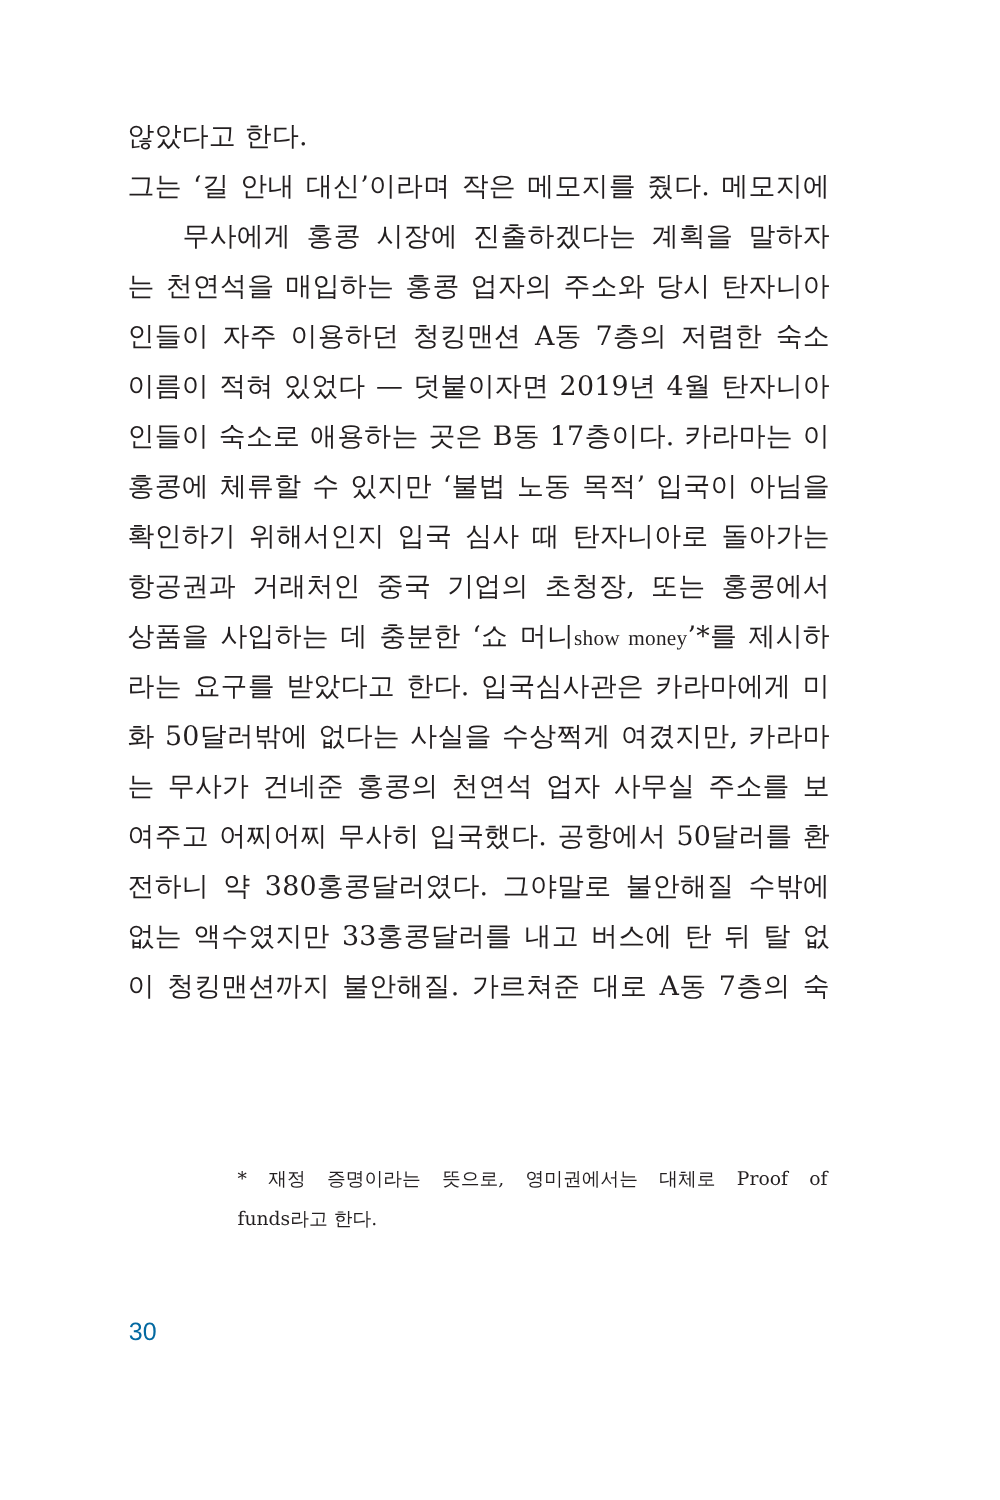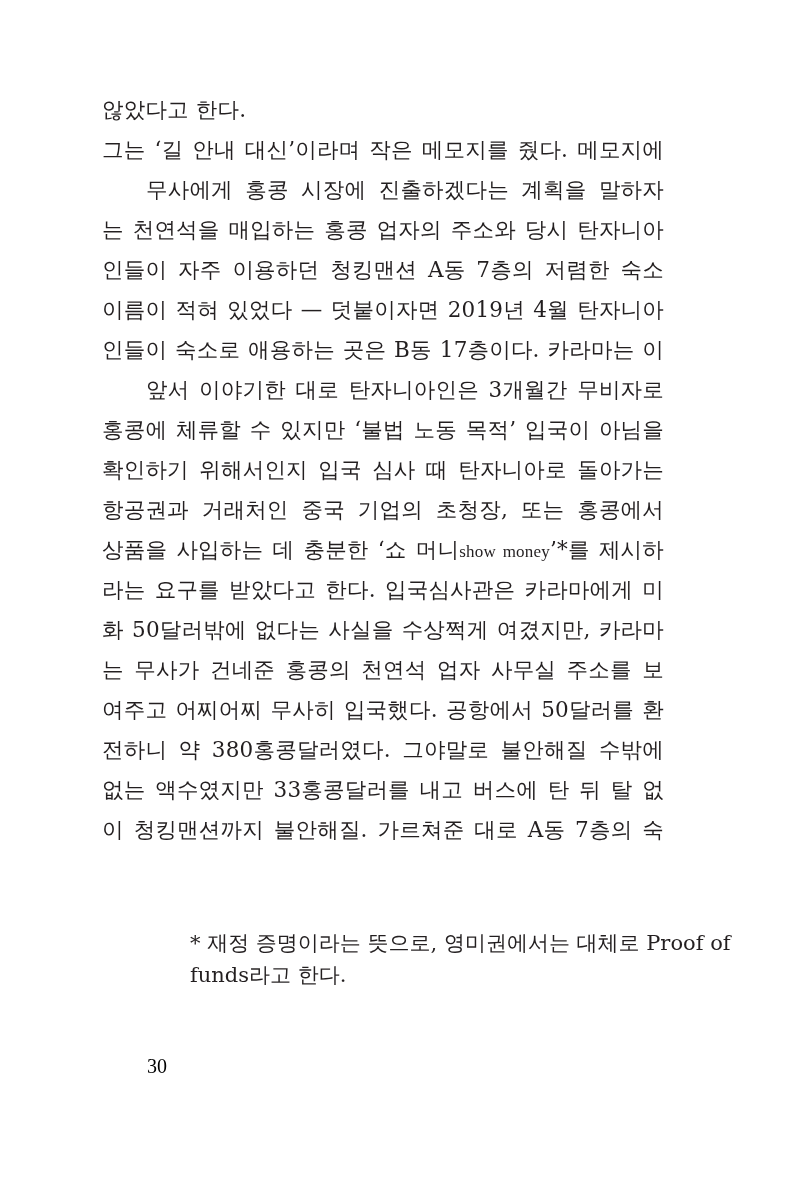--- a/index.html
+++ b/index.html
@@ -43,50 +43,48 @@
   }
   .footnote {
     position: absolute;
     left: 190px;
     top: 927px;
     width: 472px;
   }
   .fn-line {
     height: 32px;
     line-height: 32px;
-    font-size: 21px;
+    font-size: 15px;
     white-space: nowrap;
     text-align: justify;
     text-align-last: justify;
   }
   .fn-line.last {
     text-align-last: left;
   }
   .page-number {
     position: absolute;
     left: 103px;
     top: 1055px;
-    font-family: Liberation Serif, serif;
+    font-family: Liberation Sans, sans-serif;
     font-size: 20px;
-    color: #000000;
-    margin-left: 44px;
+    color: #0369a1;
   }
 </style>
 </head>
 <body>
 
 <div class="page">
   <div class="line last">않았다고 한다.</div>
   <div class="line">그는 ‘길 안내 대신’이라며 작은 메모지를 줬다. 메모지에</div>
   <div class="line indent">무사에게 홍콩 시장에 진출하겠다는 계획을 말하자</div>
   <div class="line">는 천연석을 매입하는 홍콩 업자의 주소와 당시 탄자니아</div>
   <div class="line">인들이 자주 이용하던 청킹맨션 A동 7층의 저렴한 숙소</div>
   <div class="line">이름이 적혀 있었다 — 덧붙이자면 2019년 4월 탄자니아</div>
   <div class="line">인들이 숙소로 애용하는 곳은 B동 17층이다. 카라마는 이</div>
-  <div class="line indent">앞서 이야기한 대로 탄자니아인은 3개월간 무비자로</div>
   <div class="line">홍콩에 체류할 수 있지만 ‘불법 노동 목적’ 입국이 아님을</div>
   <div class="line">확인하기 위해서인지 입국 심사 때 탄자니아로 돌아가는</div>
   <div class="line">항공권과 거래처인 중국 기업의 초청장, 또는 홍콩에서</div>
   <div class="line"><span>상품을 사입하는 데 충분한 ‘쇼 머니</span><span class="small-latin">show money</span><span>’*를 제시하</span></div>
   <div class="line">라는 요구를 받았다고 한다. 입국심사관은 카라마에게 미</div>
   <div class="line">화 50달러밖에 없다는 사실을 수상쩍게 여겼지만, 카라마</div>
   <div class="line">는 무사가 건네준 홍콩의 천연석 업자 사무실 주소를 보</div>
   <div class="line">여주고 어찌어찌 무사히 입국했다. 공항에서 50달러를 환</div>
   <div class="line">전하니 약 380홍콩달러였다. 그야말로 불안해질 수밖에</div>
   <div class="line">없는 액수였지만 33홍콩달러를 내고 버스에 탄 뒤 탈 없</div>

